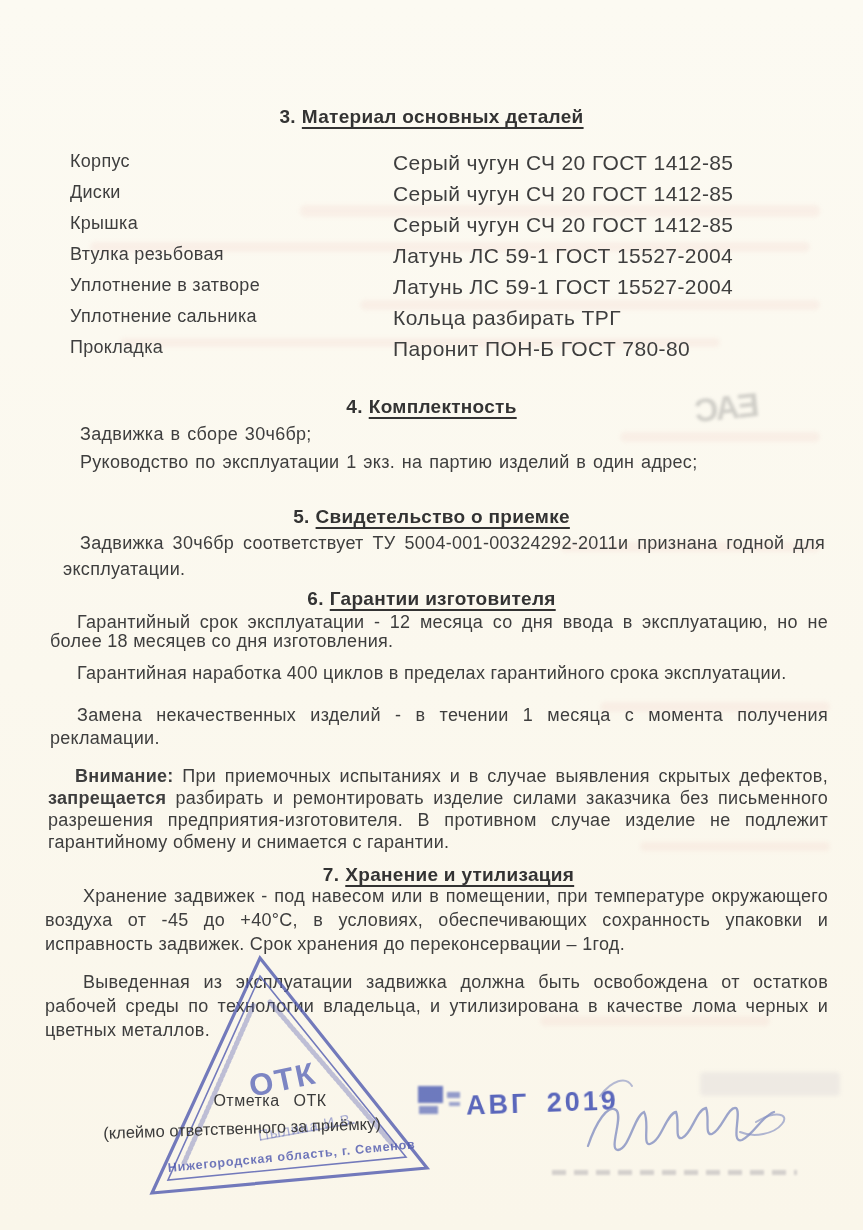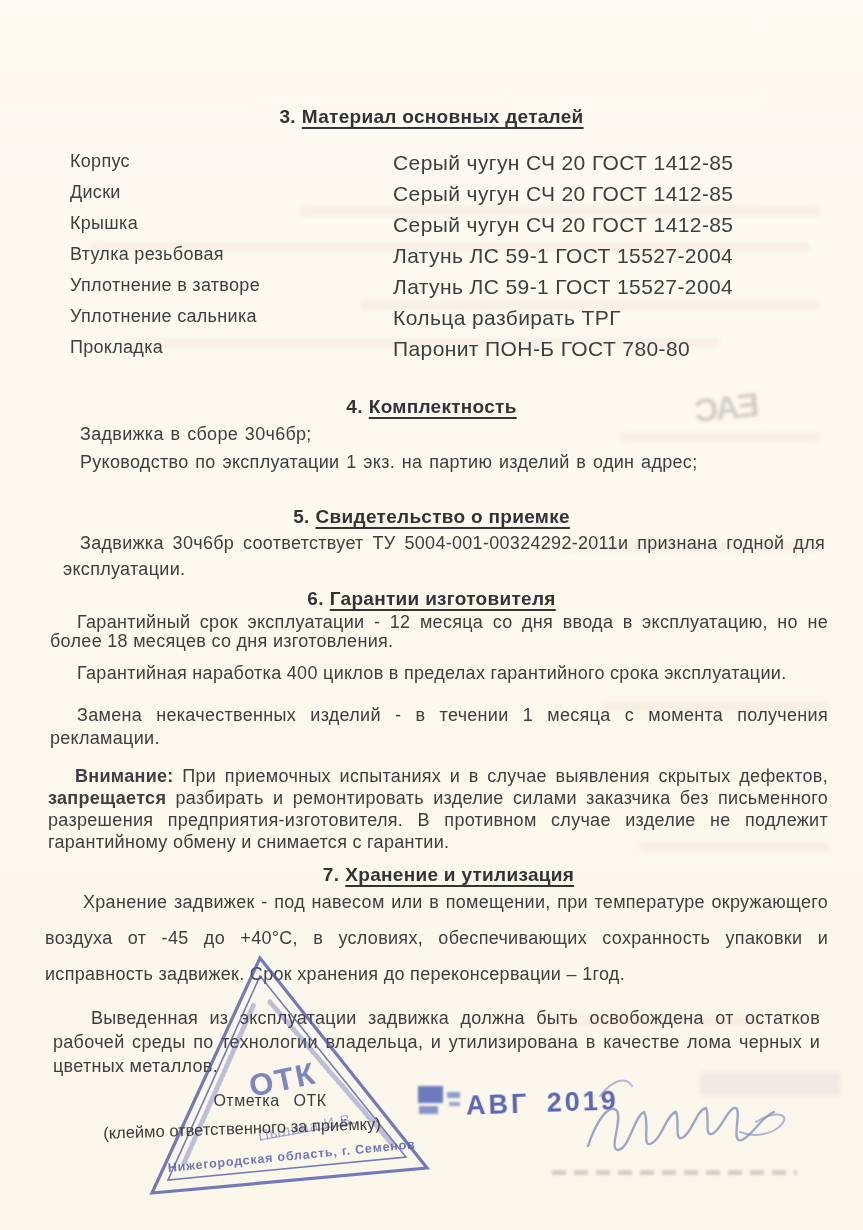--- a/index.html
+++ b/index.html
@@ -122,22 +122,22 @@
     <p class="para" style="position:static;line-height:19px;text-indent:27px;margin:0 0 11px 0;">Гарантийный срок эксплуатации - 12 месяца со дня ввода в эксплуатацию, но не более 18 месяцев со дня изготовления.</p>
     <p class="para" style="position:static;line-height:23px;text-indent:27px;margin:0 0 19px 0;">Гарантийная наработка 400 циклов в пределах гарантийного срока эксплуатации.</p>
     <p class="para" style="position:static;line-height:23px;text-indent:27px;margin:0;">Замена некачественных изделий - в течении 1 месяца с момента получения рекламации.</p>
   </div>
 
   <p class="para" style="left:48px;top:765px;width:780px;line-height:22px;text-indent:27px;"><span class="b">Внимание:</span><span> При приемочных испытаниях и в случае выявления скрытых дефектов, </span><span class="b">запрещается</span><span> разбирать и ремонтировать изделие силами заказчика без письменного разрешения предприятия-изготовителя. В противном случае изделие не подлежит гарантийному обмену и снимается с гарантии.</span></p>
 
   <h2 class="sec-h" style="top:864px;margin-left:17px;"><span>7.</span><span class="u">Хранение и утилизация</span></h2>
 
   <div style="position:absolute;left:45px;top:884px;width:783px;">
-    <p class="para" style="position:static;line-height:36px;text-indent:38px;margin:0 0 14px 0;">Хранение задвижек - под навесом или в помещении, при температуре окружающего воздуха от -45 до +40°С, в условиях, обеспечивающих сохранность упаковки и исправность задвижек. Срок хранения до переконсервации – 1год.</p>
-    <p class="para" style="position:static;line-height:24px;text-indent:38px;margin:8px;">Выведенная из эксплуатации задвижка должна быть освобождена от остатков рабочей среды по технологии владельца, и утилизирована в качестве лома черных и цветных металлов.</p>
+    <p class="para" style="position:static;line-height:24px;text-indent:38px;margin:0 0 14px 0;">Хранение задвижек - под навесом или в помещении, при температуре окружающего воздуха от -45 до +40°С, в условиях, обеспечивающих сохранность упаковки и исправность задвижек. Срок хранения до переконсервации – 1год.</p>
+    <p class="para" style="position:static;line-height:24px;text-indent:38px;margin:0;">Выведенная из эксплуатации задвижка должна быть освобождена от остатков рабочей среды по технологии владельца, и утилизирована в качестве лома черных и цветных металлов.</p>
   </div>
 
   <svg class="stamp-svg" width="300" height="255" viewBox="0 0 300 255">
     <g stroke="#4d57ae" fill="none" opacity="0.78">
       <path d="M120,10 L12,245 L287,220 Z" stroke-width="3.2"></path>
       <path d="M120,28 L28,232 L266,209 Z" stroke-width="1.6"></path>
       <path d="M44,215 L114,56" stroke-width="5" stroke-dasharray="2 3" opacity="0.45" stroke-linecap="round"></path>
       <path d="M130,54 L252,196" stroke-width="5" stroke-dasharray="2 3" opacity="0.45" stroke-linecap="round"></path>
       <path d="M120,192 L214,175" stroke-width="1.3" opacity="0.5"></path>
     </g>

